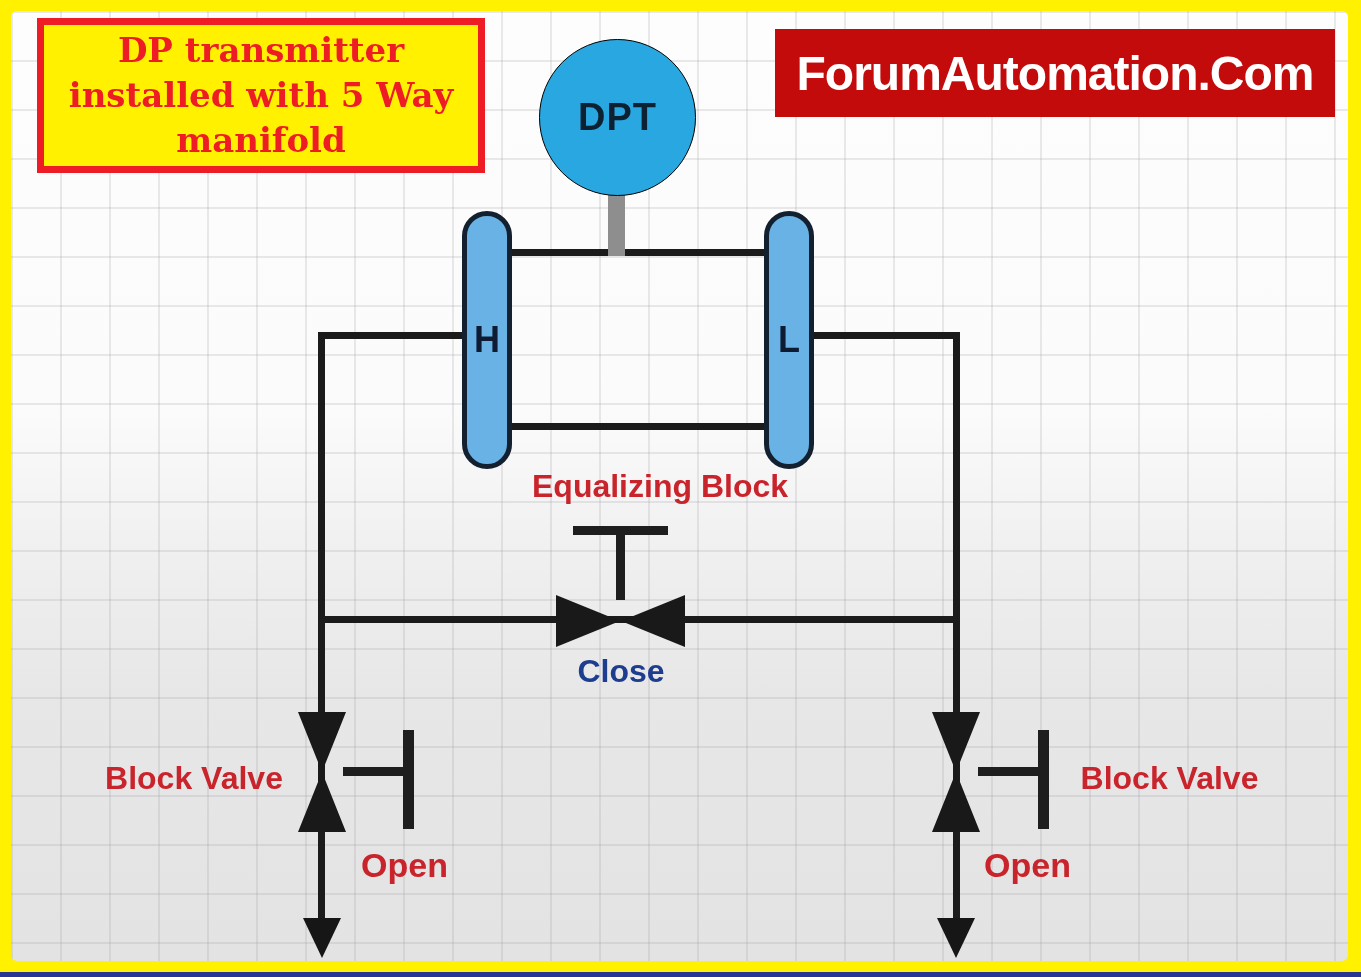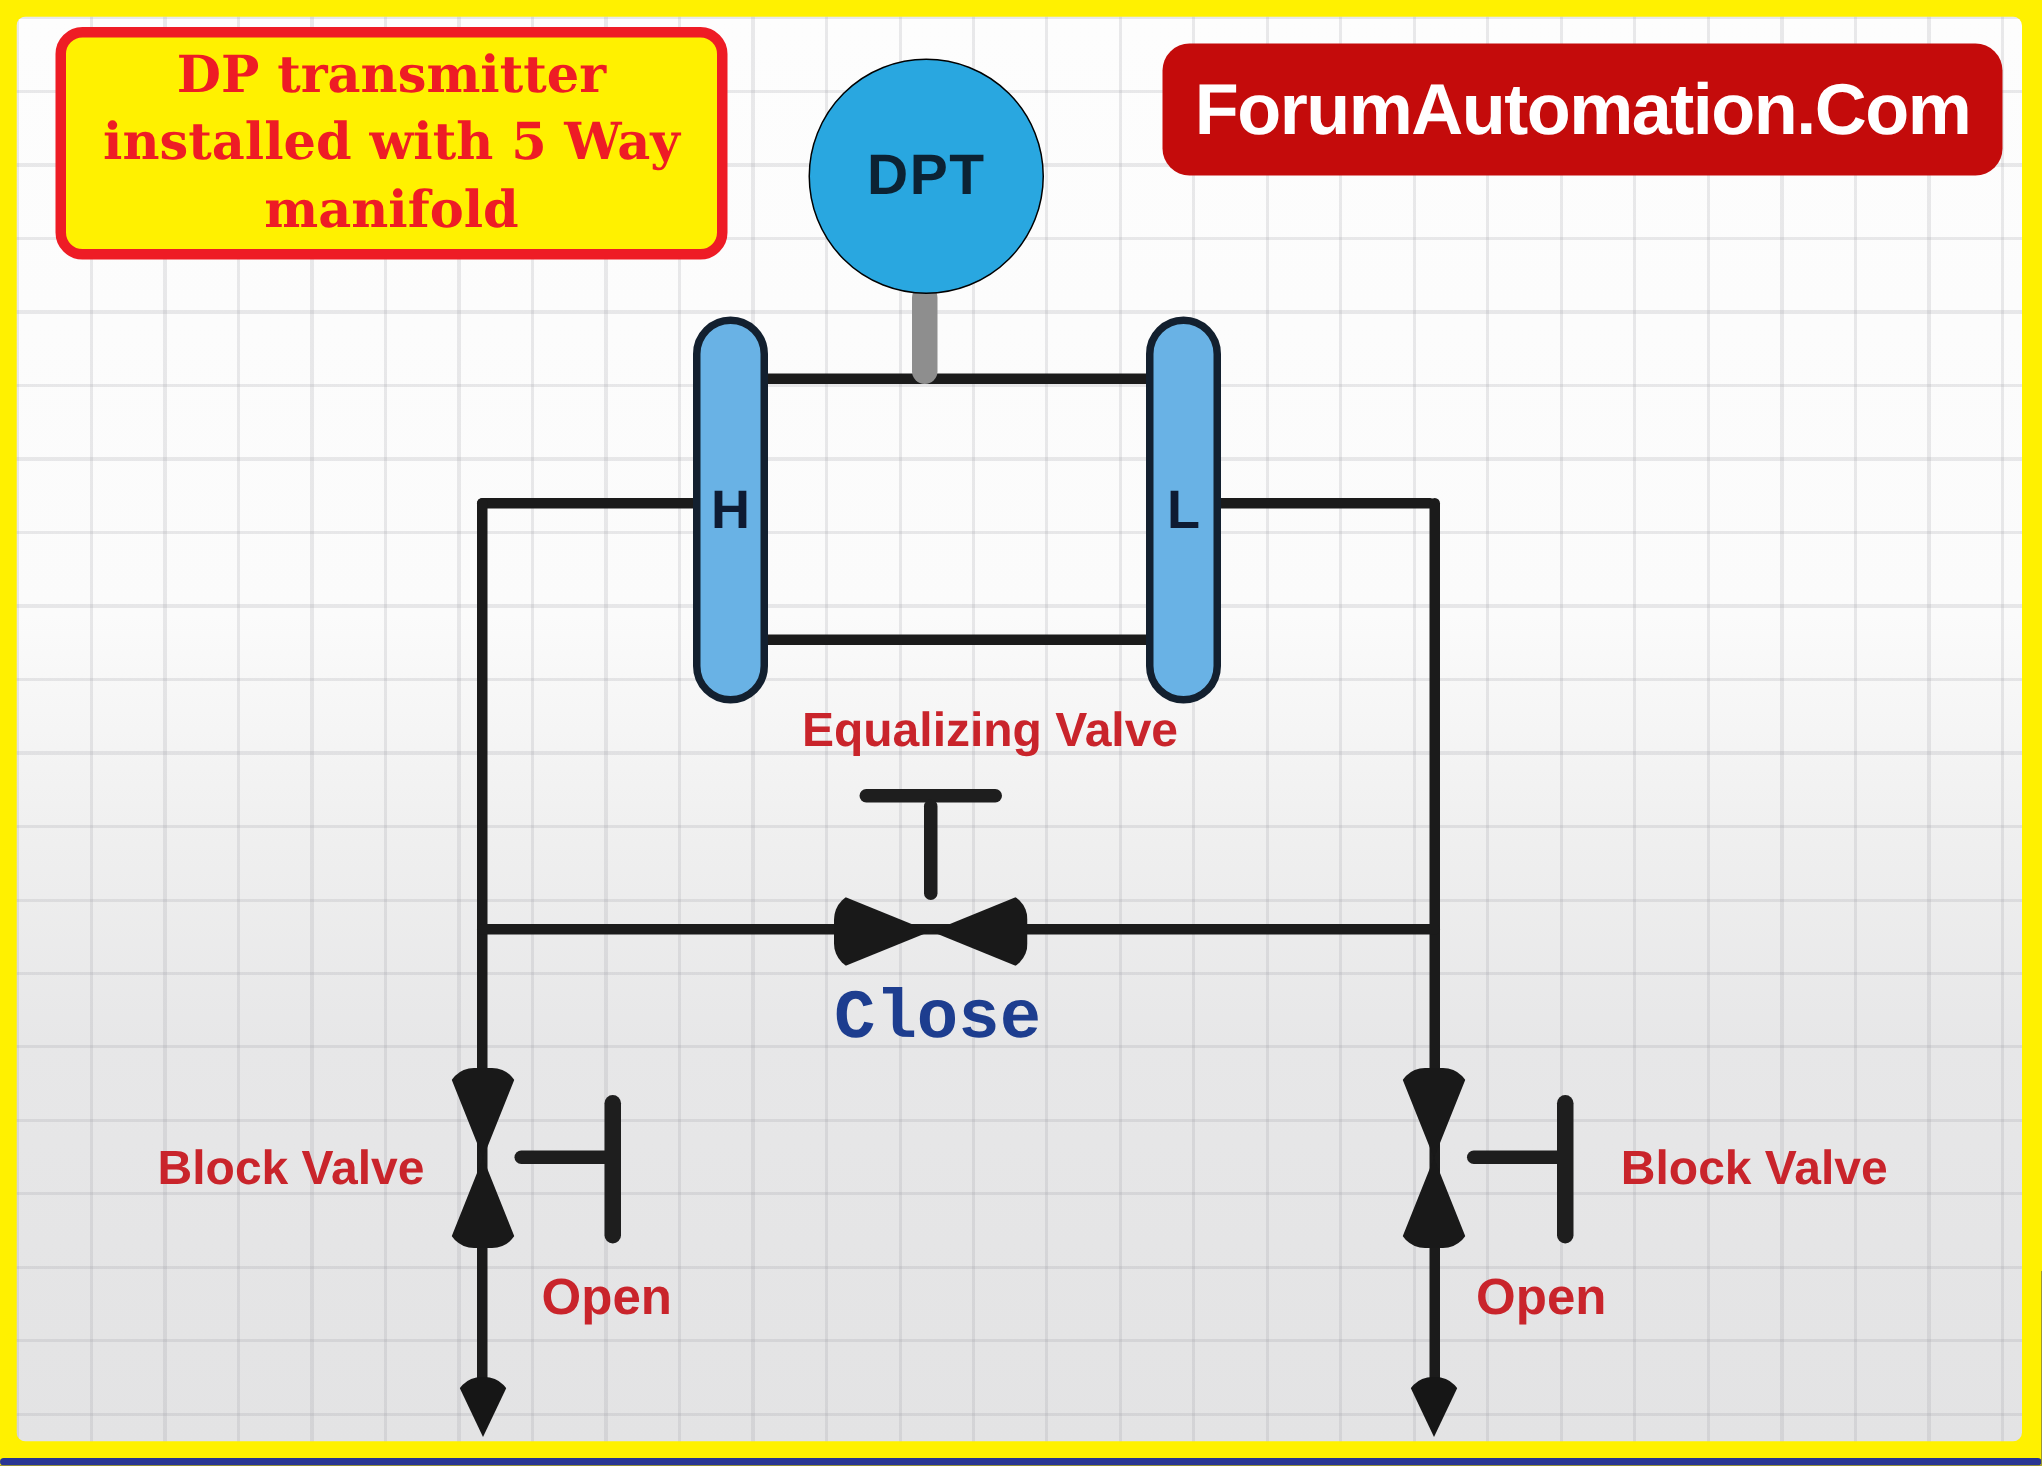--- a/index.html
+++ b/index.html
@@ -18,21 +18,21 @@
     border-radius:6px;
     background:
       repeating-linear-gradient(to right,  rgba(150,150,158,0.20) 0 2px, transparent 2px 49px),
       repeating-linear-gradient(to bottom, rgba(150,150,158,0.20) 0 2px, transparent 2px 49px),
       linear-gradient(180deg,#fdfdfd 0%,#fbfbfb 42%,#efefef 58%,#e7e7e8 72%,#e3e3e4 100%);
   }
   #bottom-strip{
     position:absolute; left:0; right:0; bottom:0; height:5px;
     background:#283593;
   }
-  .abs{position:absolute;border-radius:18px;}
+  .abs{position:absolute;}
 
   
   #title-box{
     left:37px; top:18px; width:448px; height:155px;
     background:#FFF100;
     border:7px solid #EE1C25;
     display:flex; flex-direction:column; align-items:center; justify-content:center;
     color:#EE1C25;
     font-family:"DejaVu Serif", serif;
     font-weight:bold; font-size:34px; line-height:45px;
@@ -82,21 +82,21 @@
     border-top:26px solid transparent; border-bottom:26px solid transparent;
     border-left:64px solid #191919;
   }
   #eq-tri-right{
     left:621px; top:595px; width:0; height:0;
     border-top:26px solid transparent; border-bottom:26px solid transparent;
     border-right:64px solid #191919;
   }
   .lbl-red{ color:#C9242B; font-weight:bold; font-size:32px; text-align:center;}
   #label-equalizing{ left:470px; top:468px; width:380px;}
-  #label-close{ left:556px; top:653px; width:130px; color:#1D3D8F; font-weight:bold; font-size:46px; text-align:center;font-family:Liberation Mono, monospace;}
+  #label-close{ left:556px; top:653px; width:130px; color:#1D3D8F; font-weight:bold; font-size:32px; text-align:center;}
 
   
   .bv-tri-top{
     width:0;height:0;
     border-left:24px solid transparent; border-right:24px solid transparent;
     border-top:60px solid #191919;
   }
   .bv-tri-bottom{
     width:0;height:0;
     border-left:24px solid transparent; border-right:24px solid transparent;
@@ -150,21 +150,21 @@
     <span>H</span>
   </div>
   <div id="capsule-l" class="abs capsule">
     <span>L</span>
   </div>
 
   <div id="eq-tbar" class="abs"></div>
   <div id="eq-tstem" class="abs"></div>
   <div id="eq-tri-left" class="abs"></div>
   <div id="eq-tri-right" class="abs"></div>
-  <div id="label-equalizing" class="abs lbl-red">Equalizing Valve</div>
+  <div id="label-equalizing" class="abs lbl-red">Equalizing Block</div>
   <div id="label-close" class="abs">Close</div>
 
   <div id="lbv-tri-top" class="abs bv-tri-top"></div>
   <div id="lbv-tri-bottom" class="abs bv-tri-bottom"></div>
   <div id="lbv-stem" class="abs bv-stem"></div>
   <div id="lbv-bar" class="abs bv-bar"></div>
   <div id="label-block-left" class="abs lbl-red">Block Valve</div>
   <div id="label-open-left" class="abs lbl-red">Open</div>
   <div id="arrow-left" class="abs flow-arrow"></div>
 

